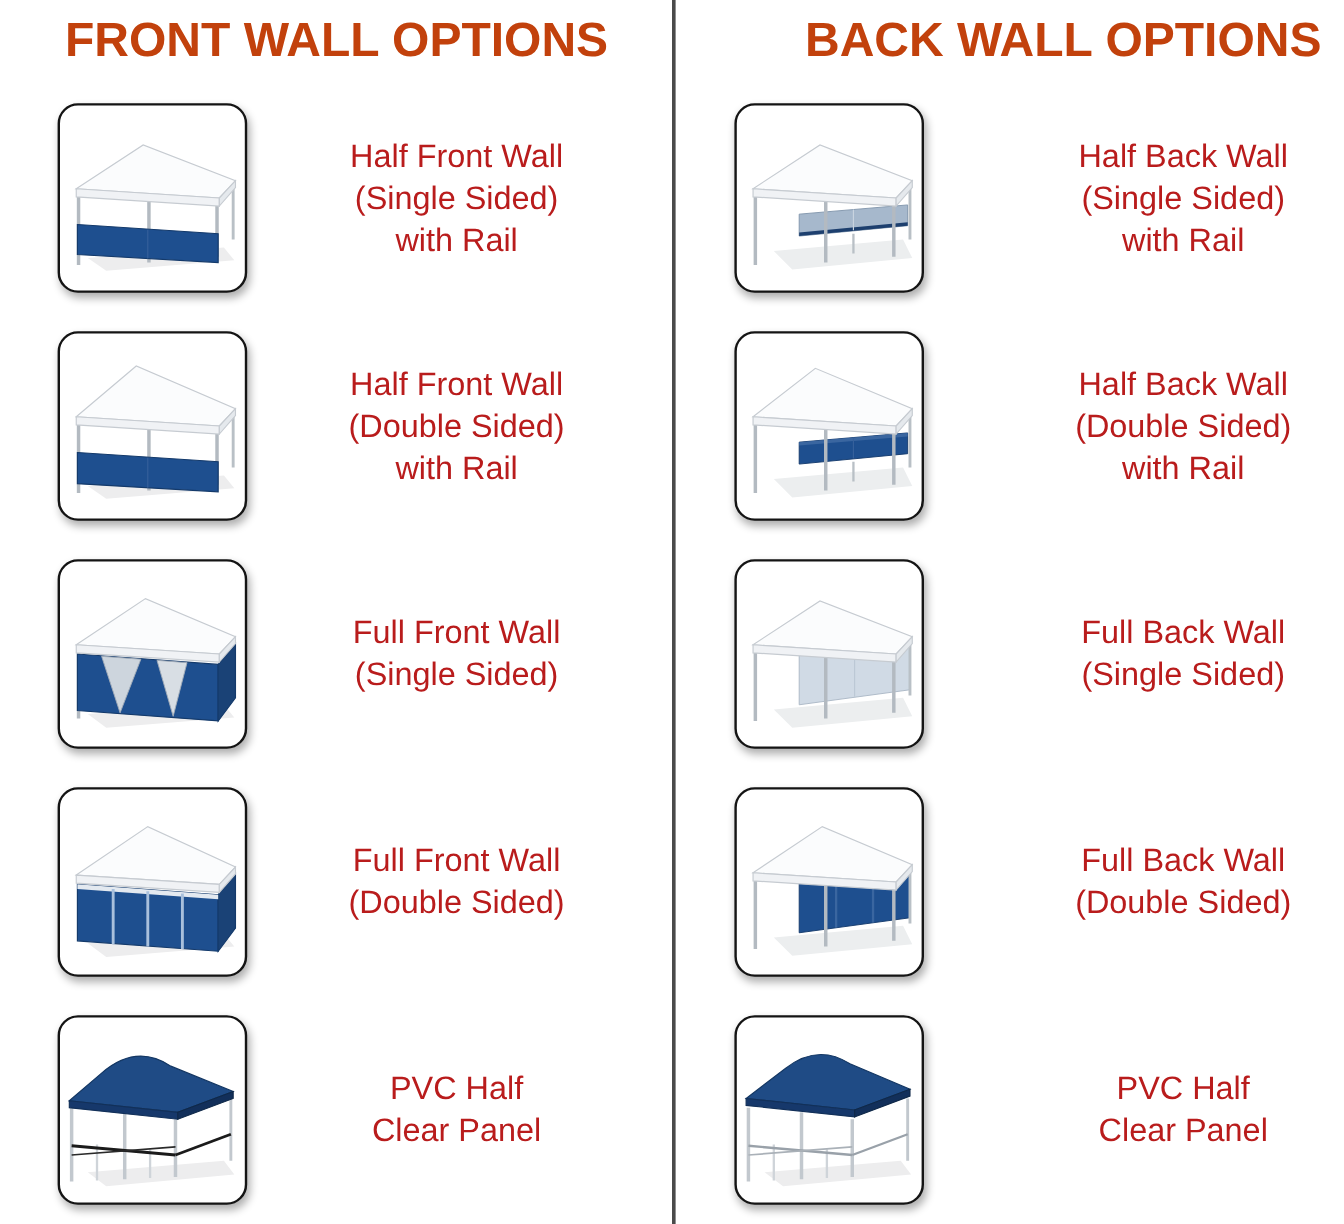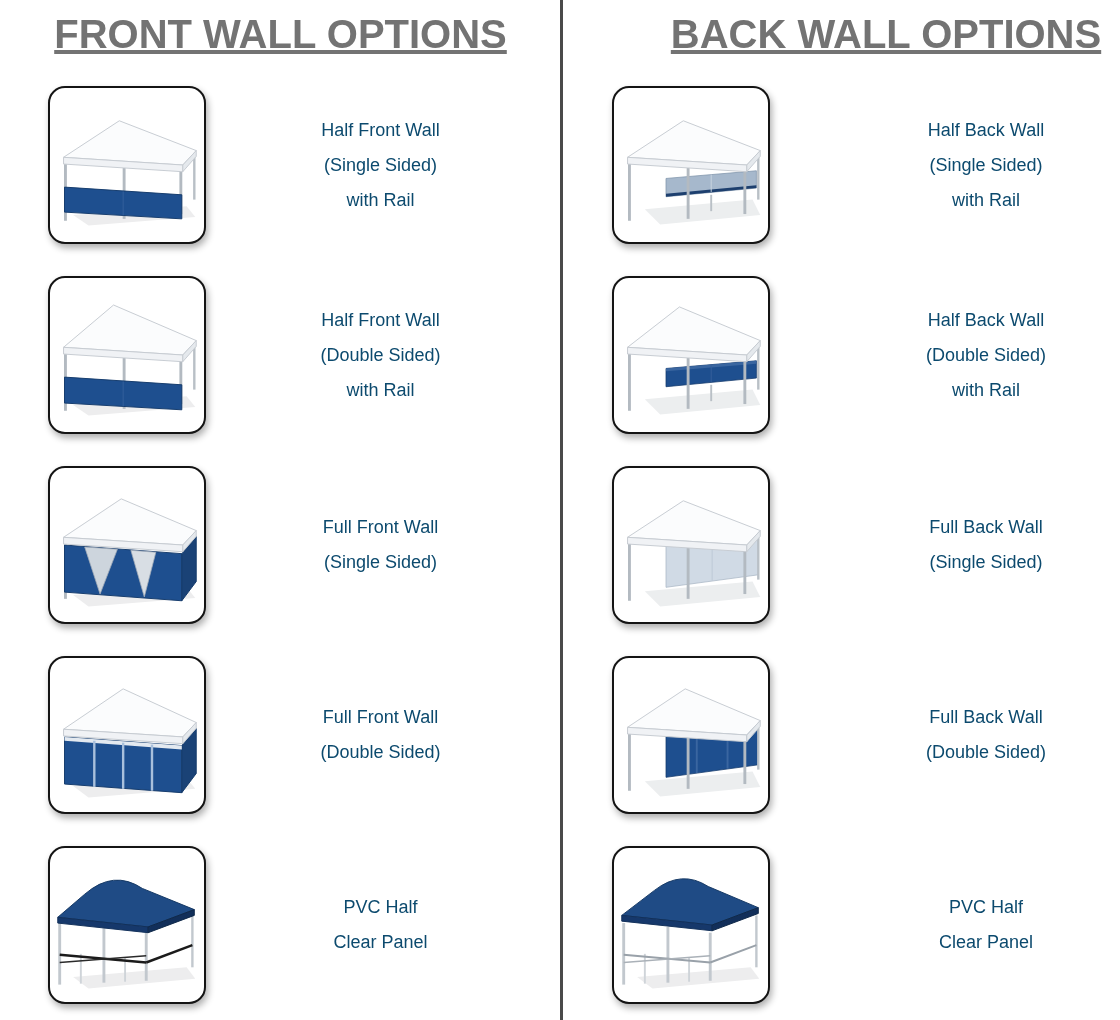--- a/index.html
+++ b/index.html
@@ -3,29 +3,29 @@
 <meta charset="utf-8">
 <style>
   html,body{margin:0;padding:0;background:#ffffff;}
   body{font-family:"Liberation Sans","DejaVu Sans",sans-serif;}
   #canvas{position:relative;width:1120px;height:1020px;background:#ffffff;overflow:hidden;}
   .col{position:absolute;top:0;height:1020px;}
   .col-front{left:0;width:561px;}
   .col-back{left:564px;width:644px;}
   .divider{position:absolute;left:560px;top:0;width:3px;height:1020px;background:#4a4a4a;}
   .col-header{margin-top:10px;text-align:center;font-size:40px;line-height:48px;
-    font-weight:800;color:#737373;letter-spacing:0px;text-decoration:underline;}
+    font-weight:800;color:#c2410c;letter-spacing:0px;}
   .rows{margin-top:12px;}
   .row{display:flex;align-items:center;height:190px;padding-left:48px;box-sizing:border-box;}
   .col-back .row{}
   .card{flex:0 0 auto;width:154px;height:154px;background:#ffffff;border:2px solid #141414;
     border-radius:17px;box-shadow:2px 4px 7px rgba(0,0,0,0.32);
     display:flex;align-items:center;justify-content:center;}
   .card svg{display:block;}
-  .label{flex:1 1 auto;text-align:center;font-size:18px;line-height:35px;color:#0c4a6e;
+  .label{flex:1 1 auto;text-align:center;font-size:27px;line-height:35px;color:#b91c1c;
     white-space:pre-line;padding:0 10px 0 4px;}
 </style>
 </head>
 <body>
 
 <div id="canvas">
 
   <div class="col col-front">
     <div class="col-header">FRONT WALL OPTIONS</div>
     <div class="rows">

